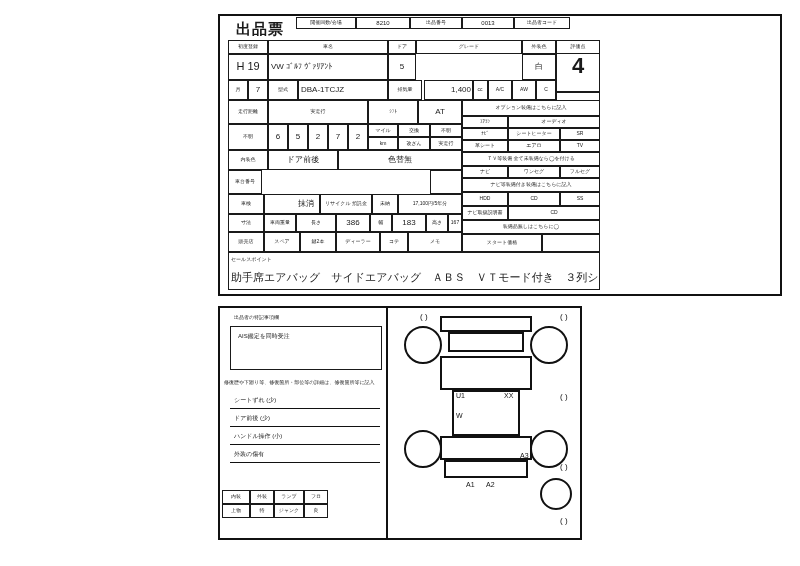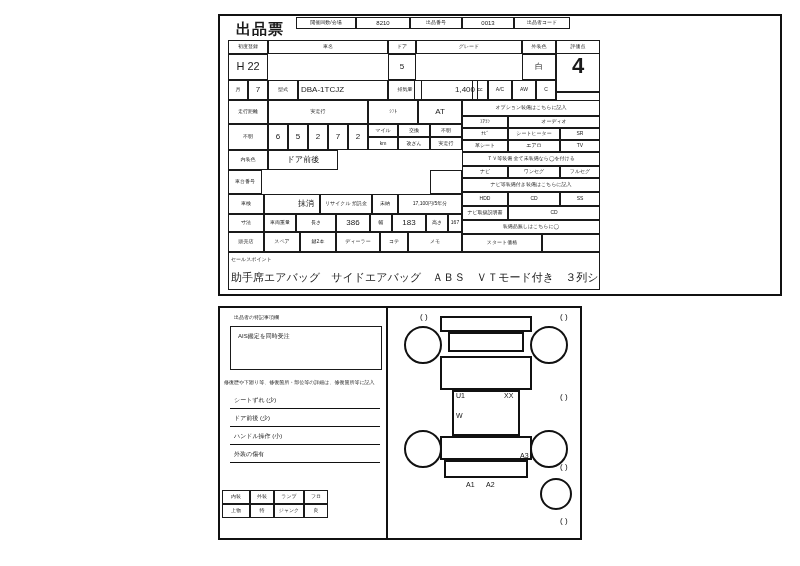--- a/index.html
+++ b/index.html
@@ -119,21 +119,24 @@
     <span class="xsm">グレード</span>
   </div>
   <div class="box" style="left:522px; top:40px; width:34px; height:14px;">
     <span class="xsm">外装色</span>
   </div>
   <div class="box" style="left:556px; top:40px; width:44px; height:14px;">
     <span class="xsm">評価点</span>
   </div>
 
   <div class="box" style="left:228px; top:54px; width:40px; height:26px;">
-    <span class="mid">H 22</span>
+    <span class="mid">H 19</span>
+  </div>
+  <div class="box left" style="left:268px; top:54px; width:120px; height:26px;">
+    <span class="val">VW ｺﾞﾙﾌ ｳﾞｧﾘｱﾝﾄ</span>
   </div>
   <div class="box" style="left:388px; top:54px; width:28px; height:26px;">
     <span class="val">5</span>
   </div>
   <div class="box" style="left:522px; top:54px; width:34px; height:26px;">
     <span class="val">白</span>
   </div>
   <div class="box" style="left:556px; top:40px; width:44px; height:52px; border-top:none;">
     <span class="big">4</span>
   </div>
@@ -146,21 +149,21 @@
   </div>
   <div class="box" style="left:268px; top:80px; width:30px; height:20px;">
     <span class="xsm">型式</span>
   </div>
   <div class="box left" style="left:298px; top:80px; width:90px; height:20px;">
     <span class="val">DBA-1TCJZ</span>
   </div>
   <div class="box" style="left:388px; top:80px; width:34px; height:20px;">
     <span class="xsm">排気量</span>
   </div>
-  <div class="box right" style="left:414px; top:80px; width:64px; height:20px;">
+  <div class="box right" style="left:424px; top:80px; width:50px; height:20px;">
     <span class="val">1,400</span>
   </div>
   <div class="box" style="left:472px; top:80px; width:16px; height:20px;">
     <span class="xsm">cc</span>
   </div>
   <div class="box" style="left:488px; top:80px; width:24px; height:20px;">
     <span class="xsm">A/C</span>
   </div>
   <div class="box" style="left:512px; top:80px; width:24px; height:20px;">
     <span class="xsm">AW</span>
@@ -279,20 +282,23 @@
   </div>
   <div class="box" style="left:430px; top:137px; width:32px; height:13px;">
     <span class="xsm">実走行</span>
   </div>
 
   <div class="box" style="left:228px; top:150px; width:40px; height:20px;">
     <span class="xsm">内装色</span>
   </div>
   <div class="box" style="left:268px; top:150px; width:70px; height:20px;">
     <span class="val">ドア前後</span>
+  </div>
+  <div class="box" style="left:338px; top:150px; width:124px; height:20px;">
+    <span class="val">色替無</span>
   </div>
 
   <div class="box" style="left:228px; top:170px; width:34px; height:24px;">
     <span class="xsm">車台番号</span>
   </div>
   <div class="box" style="left:430px; top:170px; width:32px; height:24px;"></div>
 
   <div class="box" style="left:228px; top:194px; width:36px; height:20px;">
     <span class="xsm">車検</span>
   </div>

